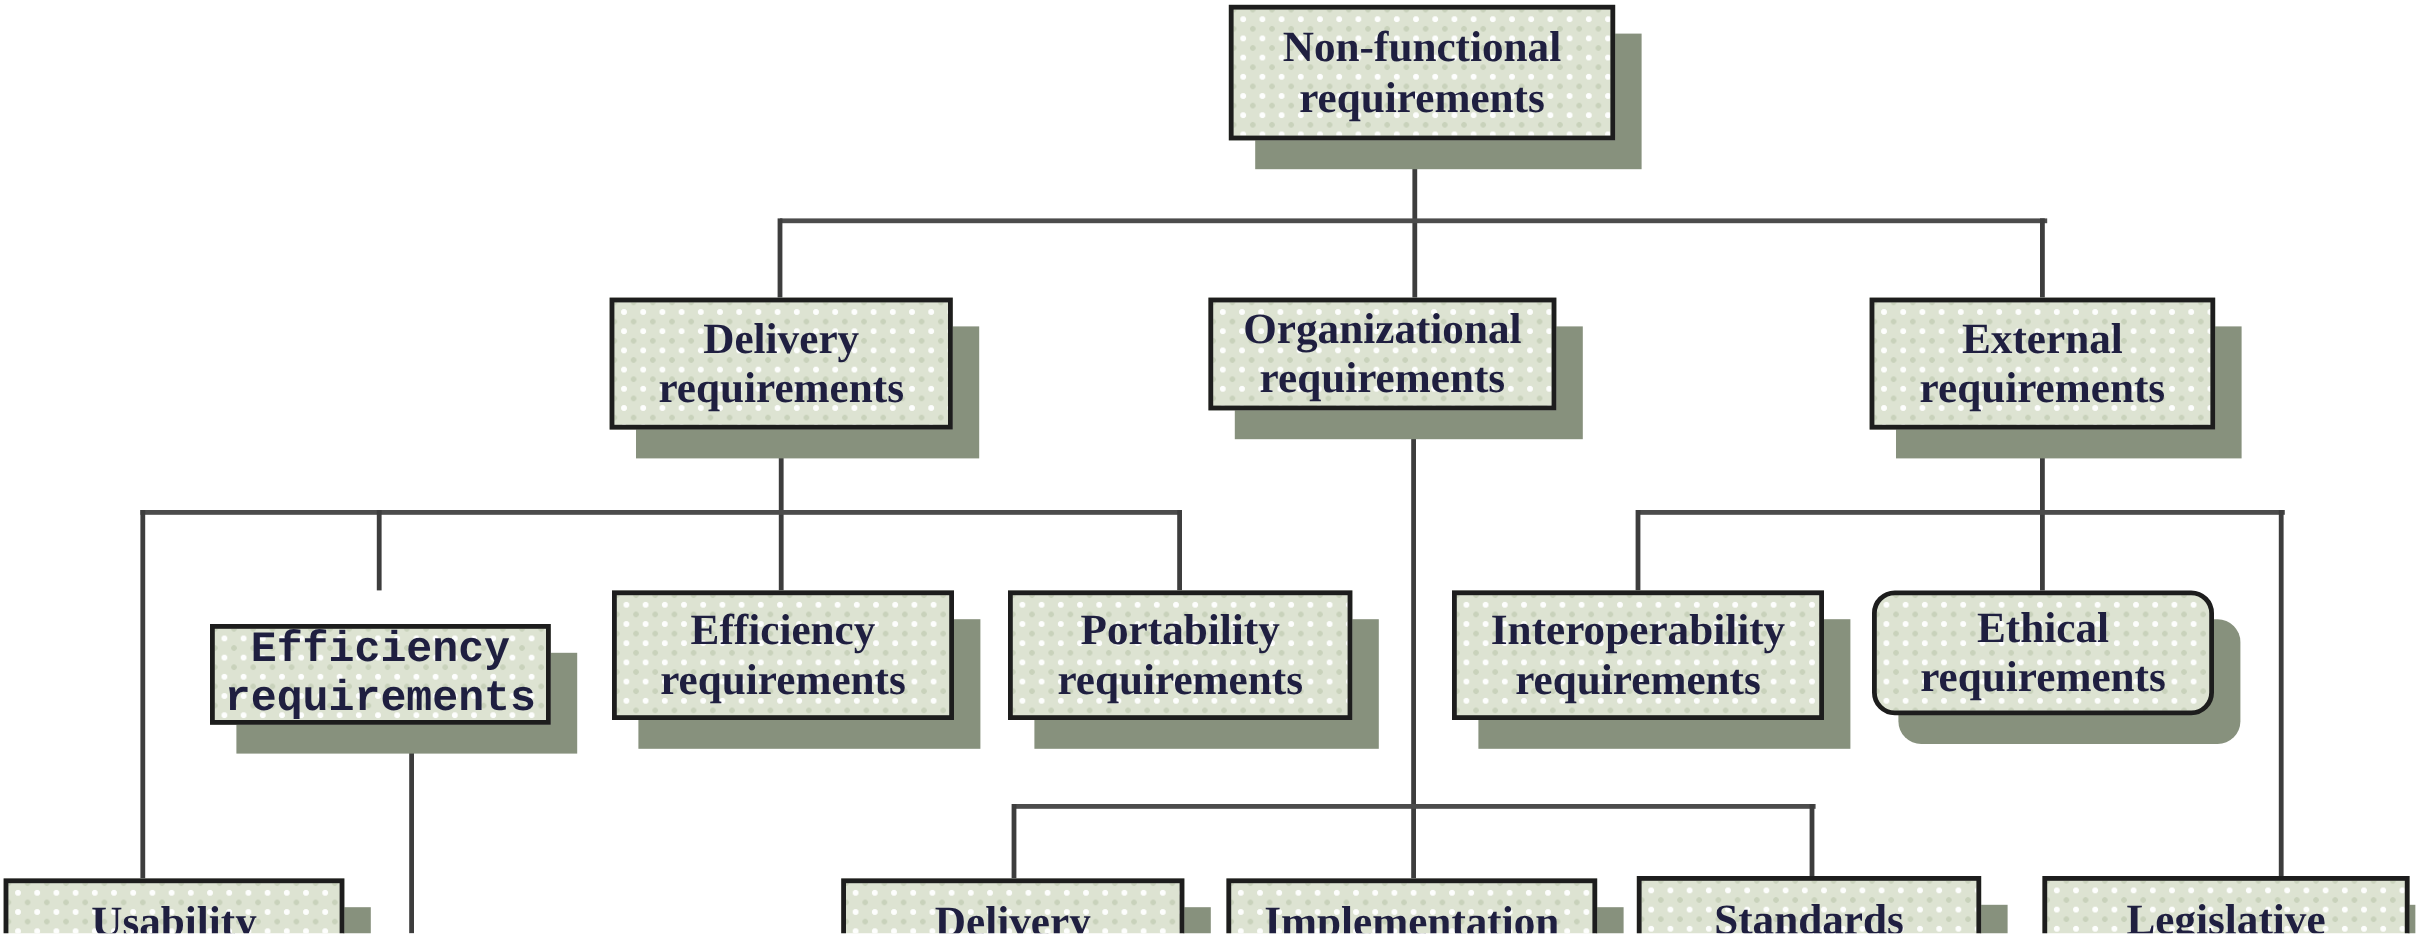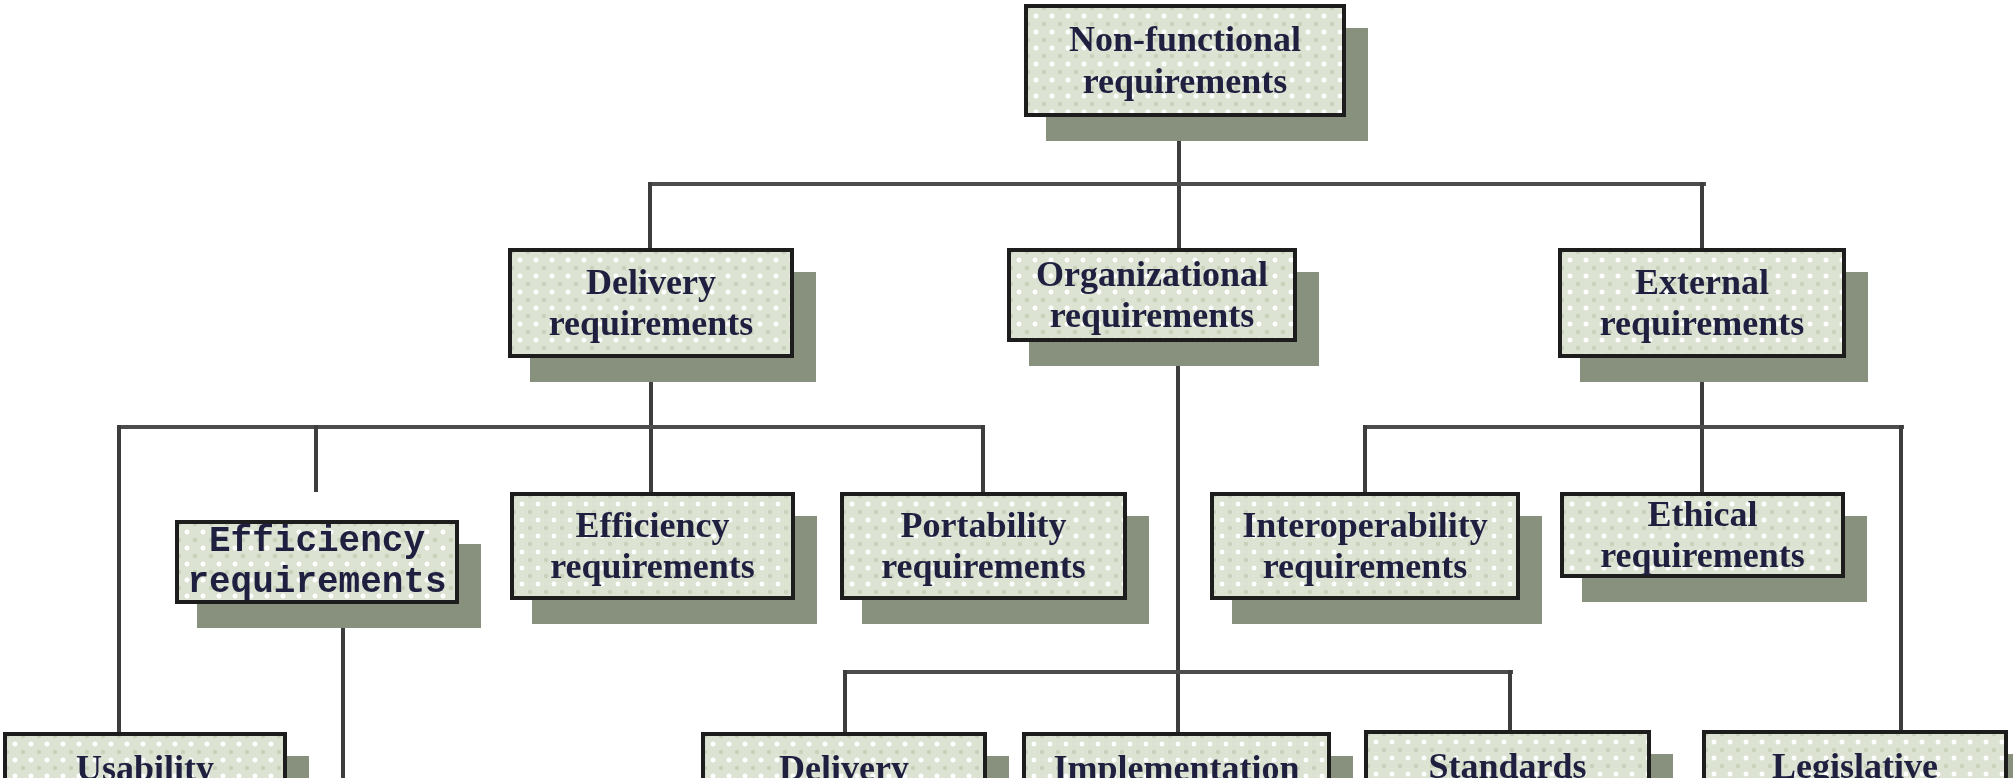--- a/index.html
+++ b/index.html
@@ -34,21 +34,21 @@
 
   
   #n-root          {left:1024px;top:4px;  width:322px;height:113px;}
   #n-product       {left:508px; top:248px;width:286px;height:110px;}
   #n-organizational{left:1007px;top:248px;width:290px;height:94px;}
   #n-external      {left:1558px;top:248px;width:288px;height:110px;justify-content:center;}
   #n-efficiency    {left:175px; top:520px;width:284px;height:84px;font-family:Liberation Mono, monospace;}
   #n-reliability   {left:510px; top:492px;width:285px;height:108px;}
   #n-portability   {left:840px; top:492px;width:287px;height:108px;font-family:Liberation Serif, serif;}
   #n-interoperability{left:1210px;top:492px;width:310px;height:108px;}
-  #n-ethical       {left:1560px;top:492px;width:285px;height:86px;}
+  #n-ethical       {left:1560px;top:492px;width:285px;height:104px;border-radius:19px;}
   #n-usability     {left:3px;   top:732px;width:284px;height:108px;}
   #n-delivery      {left:701px; top:732px;width:286px;height:108px;}
   #n-implementation{left:1022px;top:732px;width:309px;height:108px;}
   #n-standards     {left:1364px;top:730px;width:287px;height:108px;}
   #n-legislative   {left:1702px;top:730px;width:306px;height:108px;}
 
   
   #c-root-org      {left:1177px;top:117px;height:131px;}
   #c-level1-h      {left:650px; top:182px;width:1056px;}
   #c-product-top   {left:648px; top:182px;height:66px;}

